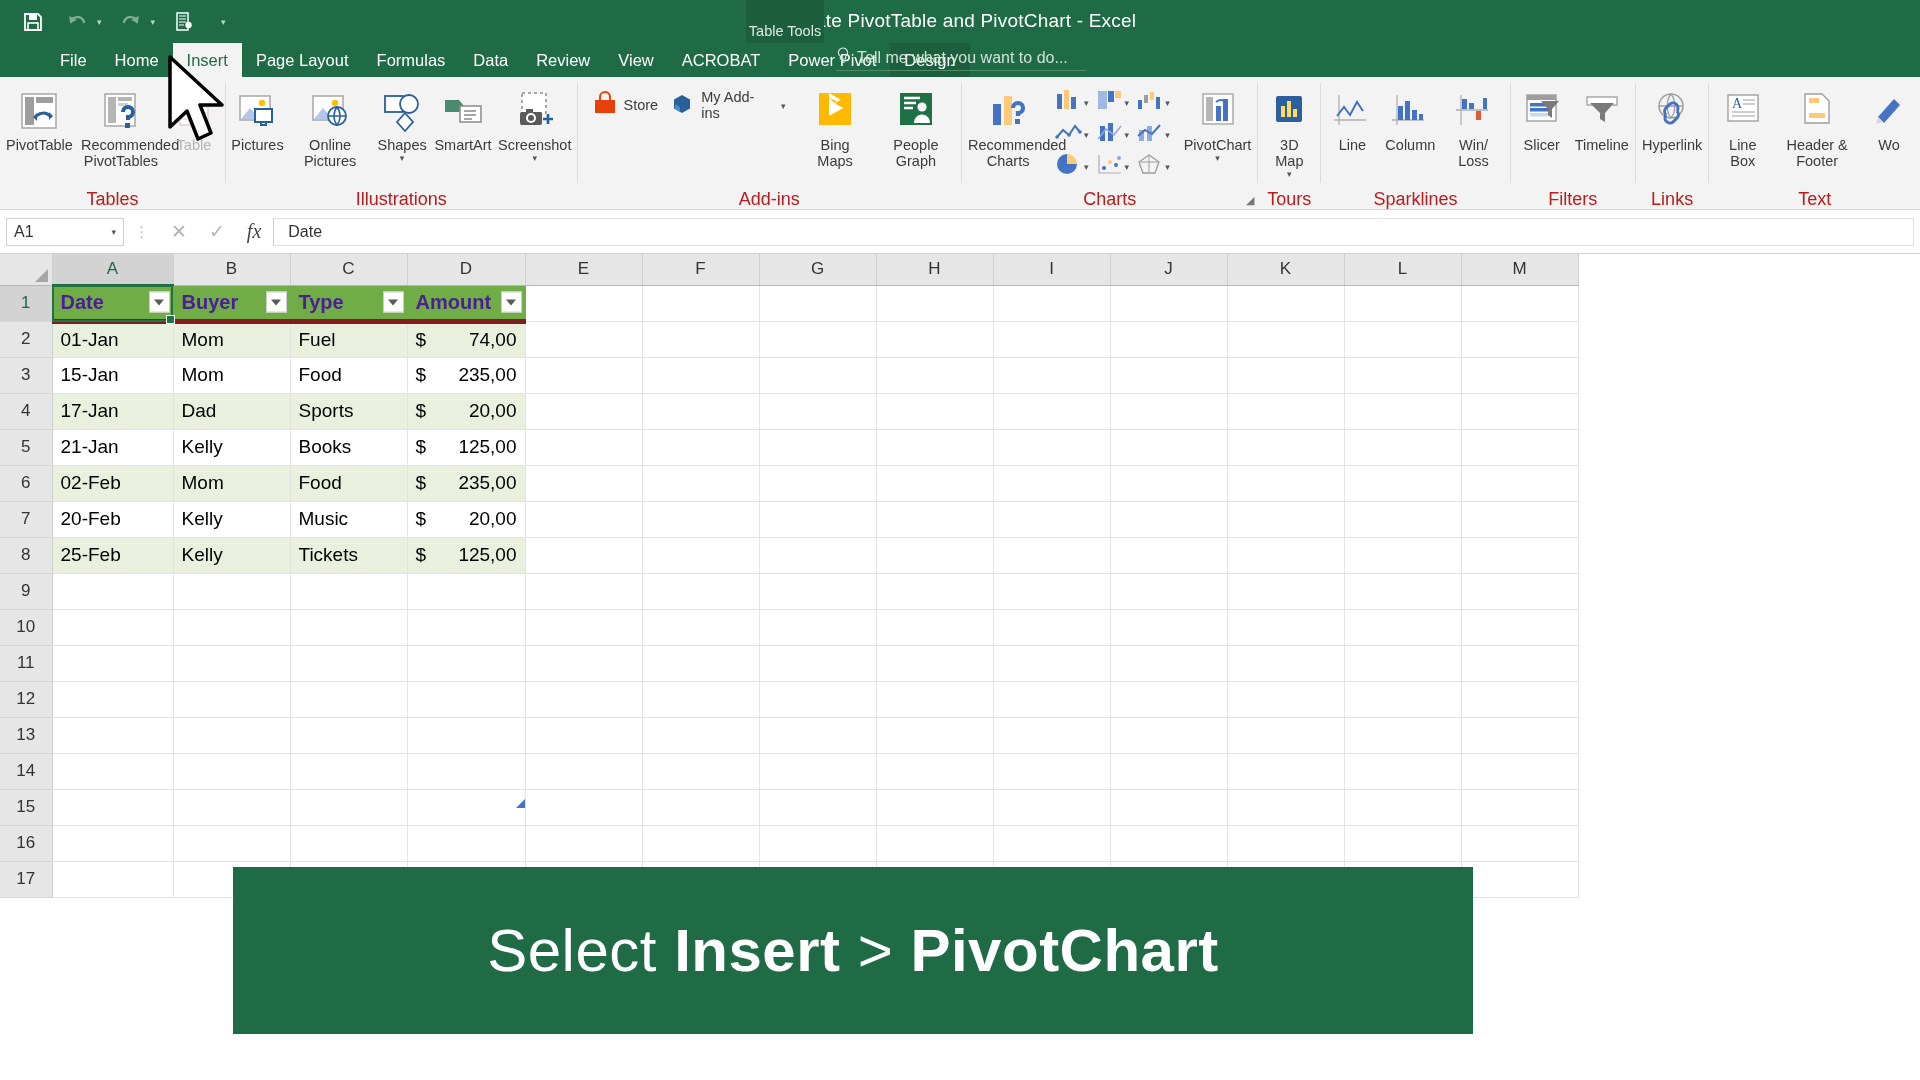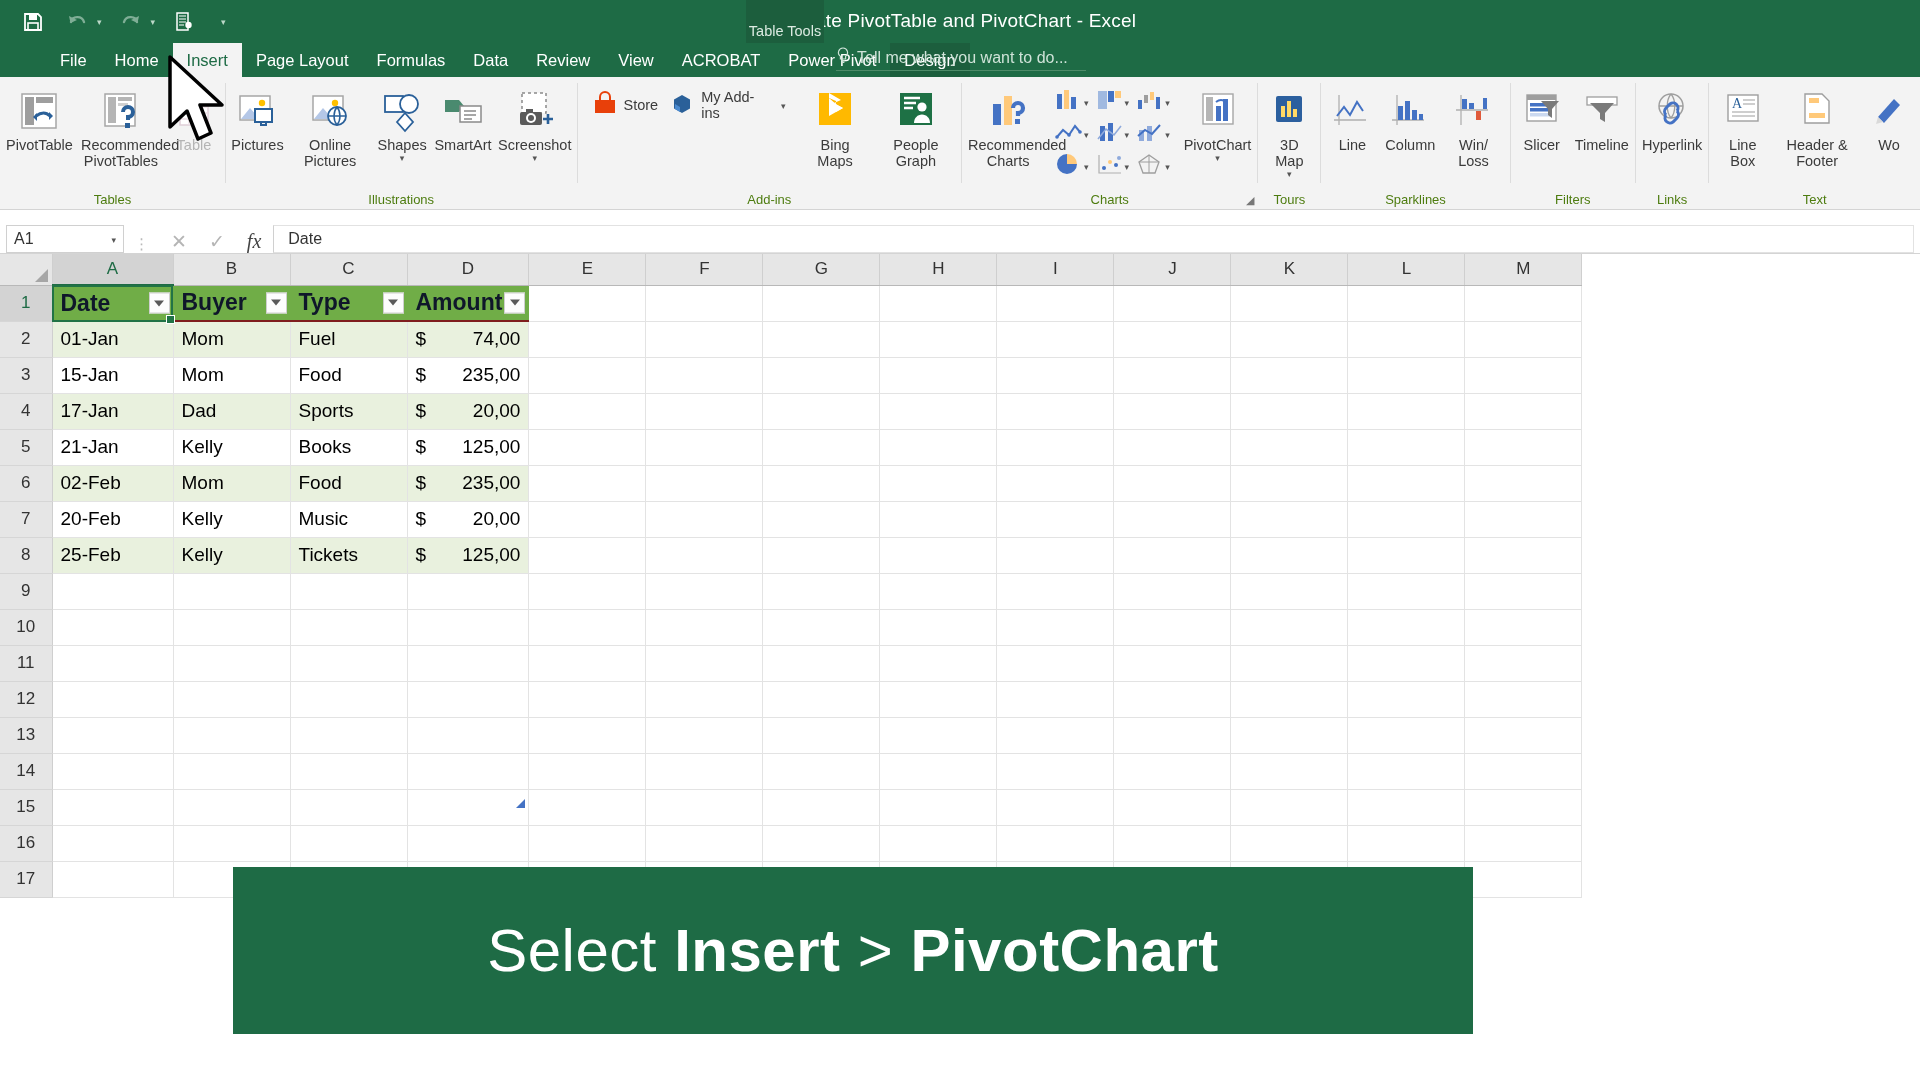--- a/index.html
+++ b/index.html
@@ -44,21 +44,21 @@
 
   
   .ribbon{
     position:relative; height:133px; background:#f3f3f3;
     border-bottom:1px solid #d4d4d4; display:flex; align-items:stretch;
     overflow:hidden;
   }
   .grp{ position:relative; display:flex; flex-direction:column; height:133px; padding:0 2px;}
   .grp-body{ display:flex; align-items:flex-start; flex:1; padding-top:6px;}
   .grp-label{
-    height:22px; text-align:left; color:#4d7c0f; font-size:13px;
+    height:22px; text-align:left; color:#b91c1c; font-size:18px;
     display:flex; align-items:center; justify-content:center;
   }
   .grp-sep{ width:1px; background:#dcdcdc; margin:6px 0 26px 0; height:100px; align-self:flex-start;}
 
   .bigbtn{
     width:auto; min-width:58px; display:flex; flex-direction:column; align-items:center;
     padding:2px 4px; cursor:pointer;
   }
   .bigbtn .ic{ height:52px; display:flex; align-items:center; justify-content:center;}
   .bigbtn .lb{
@@ -76,21 +76,21 @@
   .chartgrid{ display:flex; flex-direction:column; gap:2px; padding-top:4px;}
   .chartrow{ display:flex; align-items:center; gap:2px;}
   .chiptip{ display:flex; align-items:center; cursor:pointer; padding:1px 2px;}
 
   .dlg{
     position:absolute; right:3px; bottom:3px; font-size:11px; color:#777; cursor:pointer;
   }
 
   
   .fbar{
-    height:44px; background:#fff; display:flex; align-items:flex-end;
+    height:44px; background:#fff; display:flex; align-items:center;
     border-bottom:1px solid #d4d4d4; padding:0 6px;
   }
   .namebox{
     width:118px; height:28px; border:1px solid #d0d0d0; background:#fff;
     display:flex; align-items:center; justify-content:space-between;
     padding:0 7px; font-size:16px; color:#333; cursor:pointer;
   }
   .fsep{ color:#b9b9b9; font-size:15px; padding:0 10px; letter-spacing:0; }
   .fbtns{ display:flex; align-items:center; gap:22px; padding:0 12px;}
   .fbtn{ font-size:19px; color:#b5b5b5; cursor:pointer;}
@@ -120,22 +120,22 @@
   .rownum{
     width:52px; background:#e6e6e6; border-right:1px solid #cfcfcf; border-bottom:1px solid #d6d6d6;
     font-size:17px; color:#333; text-align:center; font-weight:normal; cursor:pointer;
   }
   .rownum.sel{ background:#d3d3d3; color:#1e6b45;}
   td.cell{
     height:36px; border-right:1px solid #e3e3e3; border-bottom:1px solid #e3e3e3;
     font-size:19px; color:#000; padding:0 8px; white-space:nowrap; overflow:hidden;
   }
   td.thead{
-    background:#70ad47; color:#0f172a; font-weight:bold; font-size:23px;
-    border-right:1px solid #70ad47; border-bottom:2px solid #7f1d1d;
+    background:#70ad47; color:#4c1d95; font-weight:bold; font-size:20px;
+    border-right:1px solid #70ad47; border-bottom:5px solid #7f1d1d;
     position:relative; padding-right:26px;
   }
   td.band{ background:#e9f1de; }
   .filterbtn{
     position:absolute; right:3px; top:50%; transform:translateY(-50%);
     width:21px; height:21px; background:#fdfdfd; border:1px solid #cfcfcf;
     display:flex; align-items:center; justify-content:center; cursor:pointer;
   }
   .filterbtn i{
     border-left:5px solid transparent; border-right:5px solid transparent;

